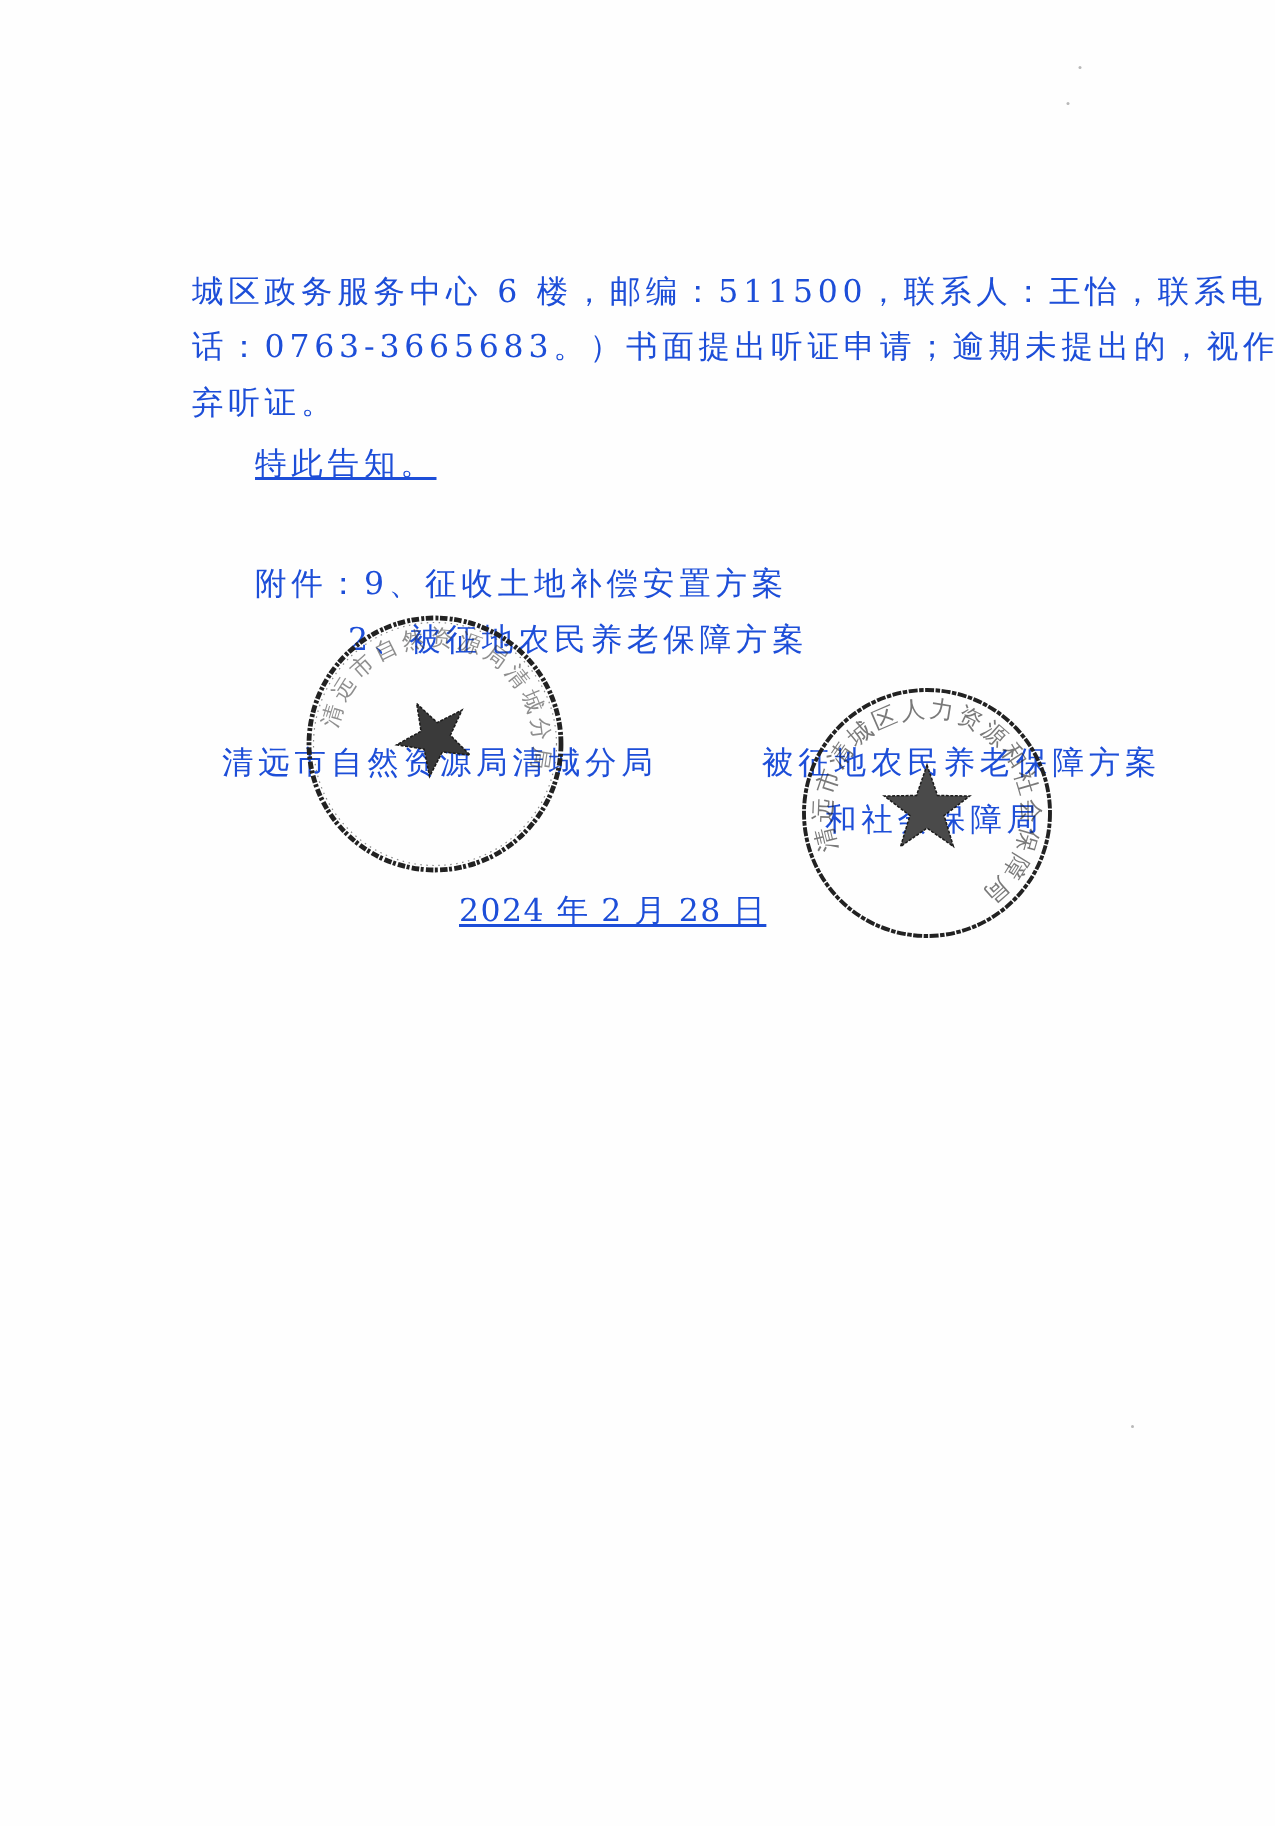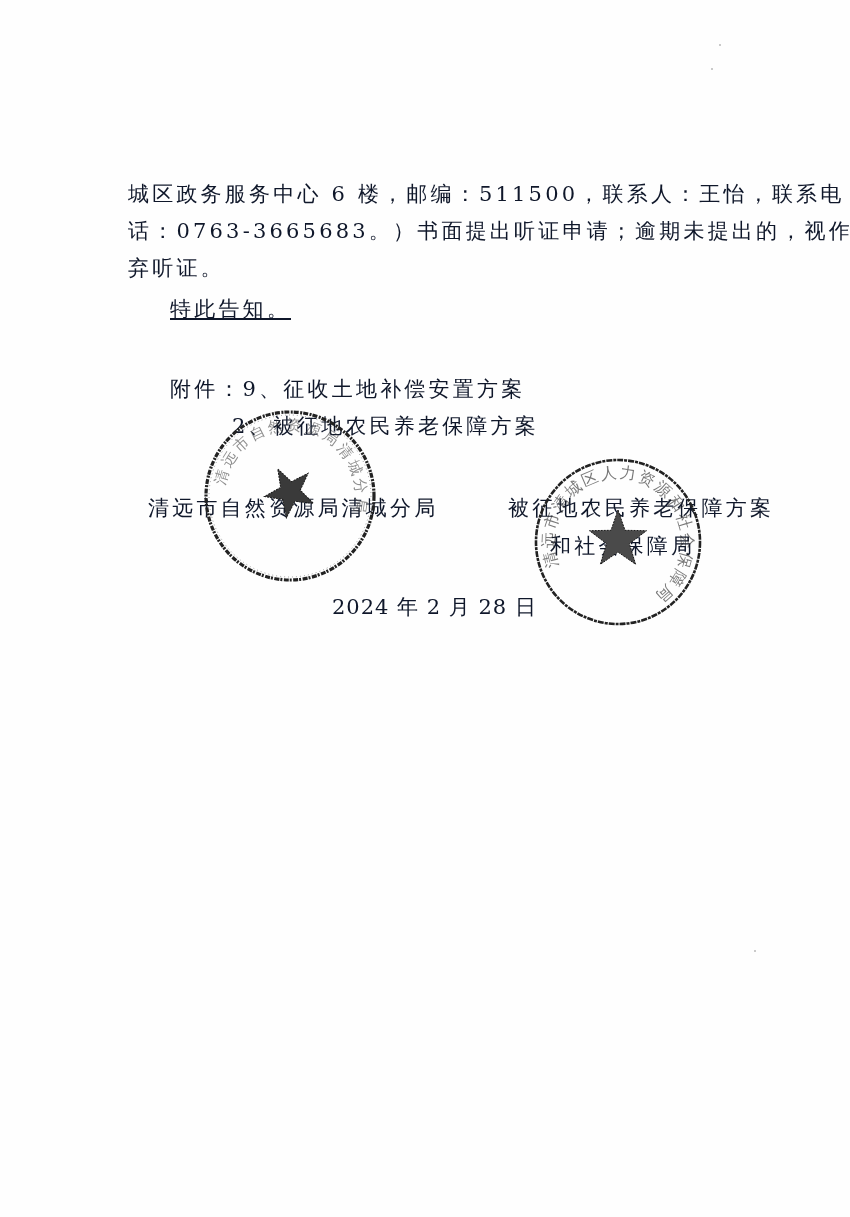--- a/index.html
+++ b/index.html
@@ -20,21 +20,21 @@
     left: 0; top: 0;
     width: 850px; height: 1217px;
     background: #fefefe;
   }
   .line {
     position: absolute;
     font-size: 21px;
     letter-spacing: 3.2px;
     white-space: nowrap;
     line-height: 26px;
-    color: #0f172a;
+    color: #1d4ed8;
   }
   .speck {
     position: absolute;
     width: 2px; height: 2px;
     border-radius: 50%;
     background: #b8b8b8;
   }
   .stamp {
     position: absolute;
     border-radius: 50%;
@@ -62,21 +62,21 @@
 
     <div class="line" style="left:170px; top:376px;">
       <span>附件：</span><span>9、征收土地补偿安置方案</span>
     </div>
     <div class="line" style="left:232px; top:413px;">2、被征地农民养老保障方案</div>
 
     <div class="line" style="left:148px; top:495px;">清远市自然资源局清城分局</div>
     <div class="line" style="left:508px; top:495px;">被征地农民养老保障方案</div>
     <div class="line" style="left:550px; top:533px;">和社会保障局</div>
 
-    <div class="line" style="left:332px; top:594px; letter-spacing:1px;">2024 年 2 月 28 日</div>
+    <div class="line" style="left:306px; top:594px; letter-spacing:1px;text-decoration:underline;">2024 年 2 月 28 日</div>
   </div>
 
   <div class="stamp stamp-layer" style="left:202px; top:408px; width:176px; height:176px;">
     <svg width="176" height="176" viewBox="0 0 176 176">
       <defs>
         <path id="arcL" d="M 88 88 m -66 0 a 66 66 0 1 1 132 0 a 66 66 0 1 1 -132 0"></path>
       </defs>
       <circle cx="88" cy="88" r="84" fill="none" stroke="#222" stroke-width="3.2" stroke-dasharray="5 1.5 2 1"></circle>
       <circle cx="88" cy="88" r="81" fill="none" stroke="#555" stroke-width="0.8" stroke-dasharray="1 3" opacity="0.7"></circle>
       <g transform="rotate(-20 88 88)" opacity="0.55">

